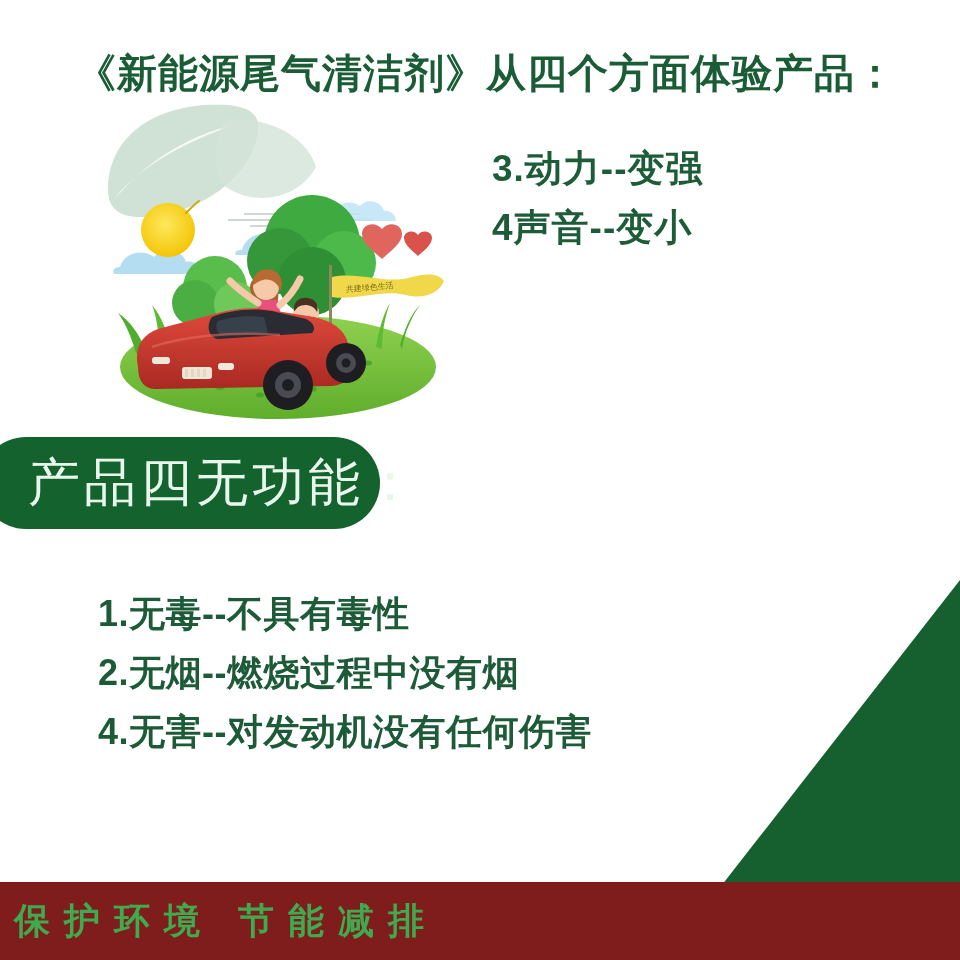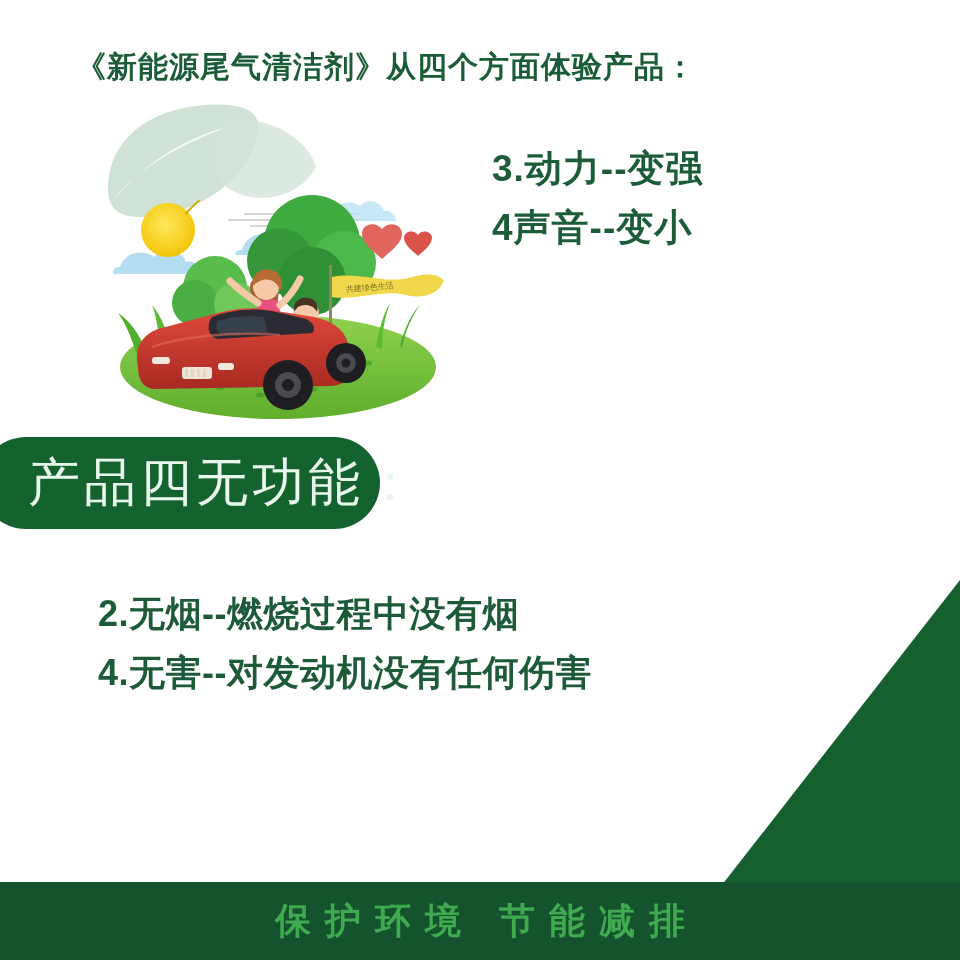--- a/index.html
+++ b/index.html
@@ -16,21 +16,21 @@
     overflow: hidden;
     font-family: "Liberation Sans", "DejaVu Sans", sans-serif;
   }
 
   
   .title {
     position: absolute;
     left: 76px;
     top: 50px;
     width: 830px;
-    font-size: 30px;
+    font-size: 40px;
     font-weight: bold;
     color: #1a5c35;
     letter-spacing: 1px;
     white-space: nowrap;
     line-height: 1.15;
   }
 
   
   .illustration {
     position: absolute;
@@ -106,24 +106,23 @@
     pointer-events: none;
   }
 
   
   .footer-band {
     position: absolute;
     left: 0;
     bottom: 0;
     width: 960px;
     height: 78px;
-    background: #14532d;
+    background: #7f1d1d;
     display: flex;
     align-items: center;
-    justify-content: center;
   }
   .footer-text {
     font-size: 36px;
     font-weight: bold;
     color: #3faa4f;
     letter-spacing: 14px;
     text-indent: 14px;
     white-space: nowrap;
   }
 </style>
@@ -264,20 +263,21 @@
   <div class="benefit-list">
     <div class="benefit-item">3.动力--变强</div>
     <div class="benefit-item">4声音--变小</div>
   </div>
 
   <div class="pill-banner">
     <span class="pill-label">产品四无功能：</span>
   </div>
 
   <div class="feature-list">
+    <div class="feature-item">1.无毒--不具有毒性</div>
     <div class="feature-item">2.无烟--燃烧过程中没有烟</div>
     <div class="feature-item">4.无害--对发动机没有任何伤害</div>
   </div>
 
   <svg class="wedge" viewBox="0 0 960 330" preserveAspectRatio="none">
     <polygon points="960,20 960,330 718,330" fill="#15602e"></polygon>
   </svg>
 
   <div class="footer-band">
     <span class="footer-text">保护环境 节能减排</span>

